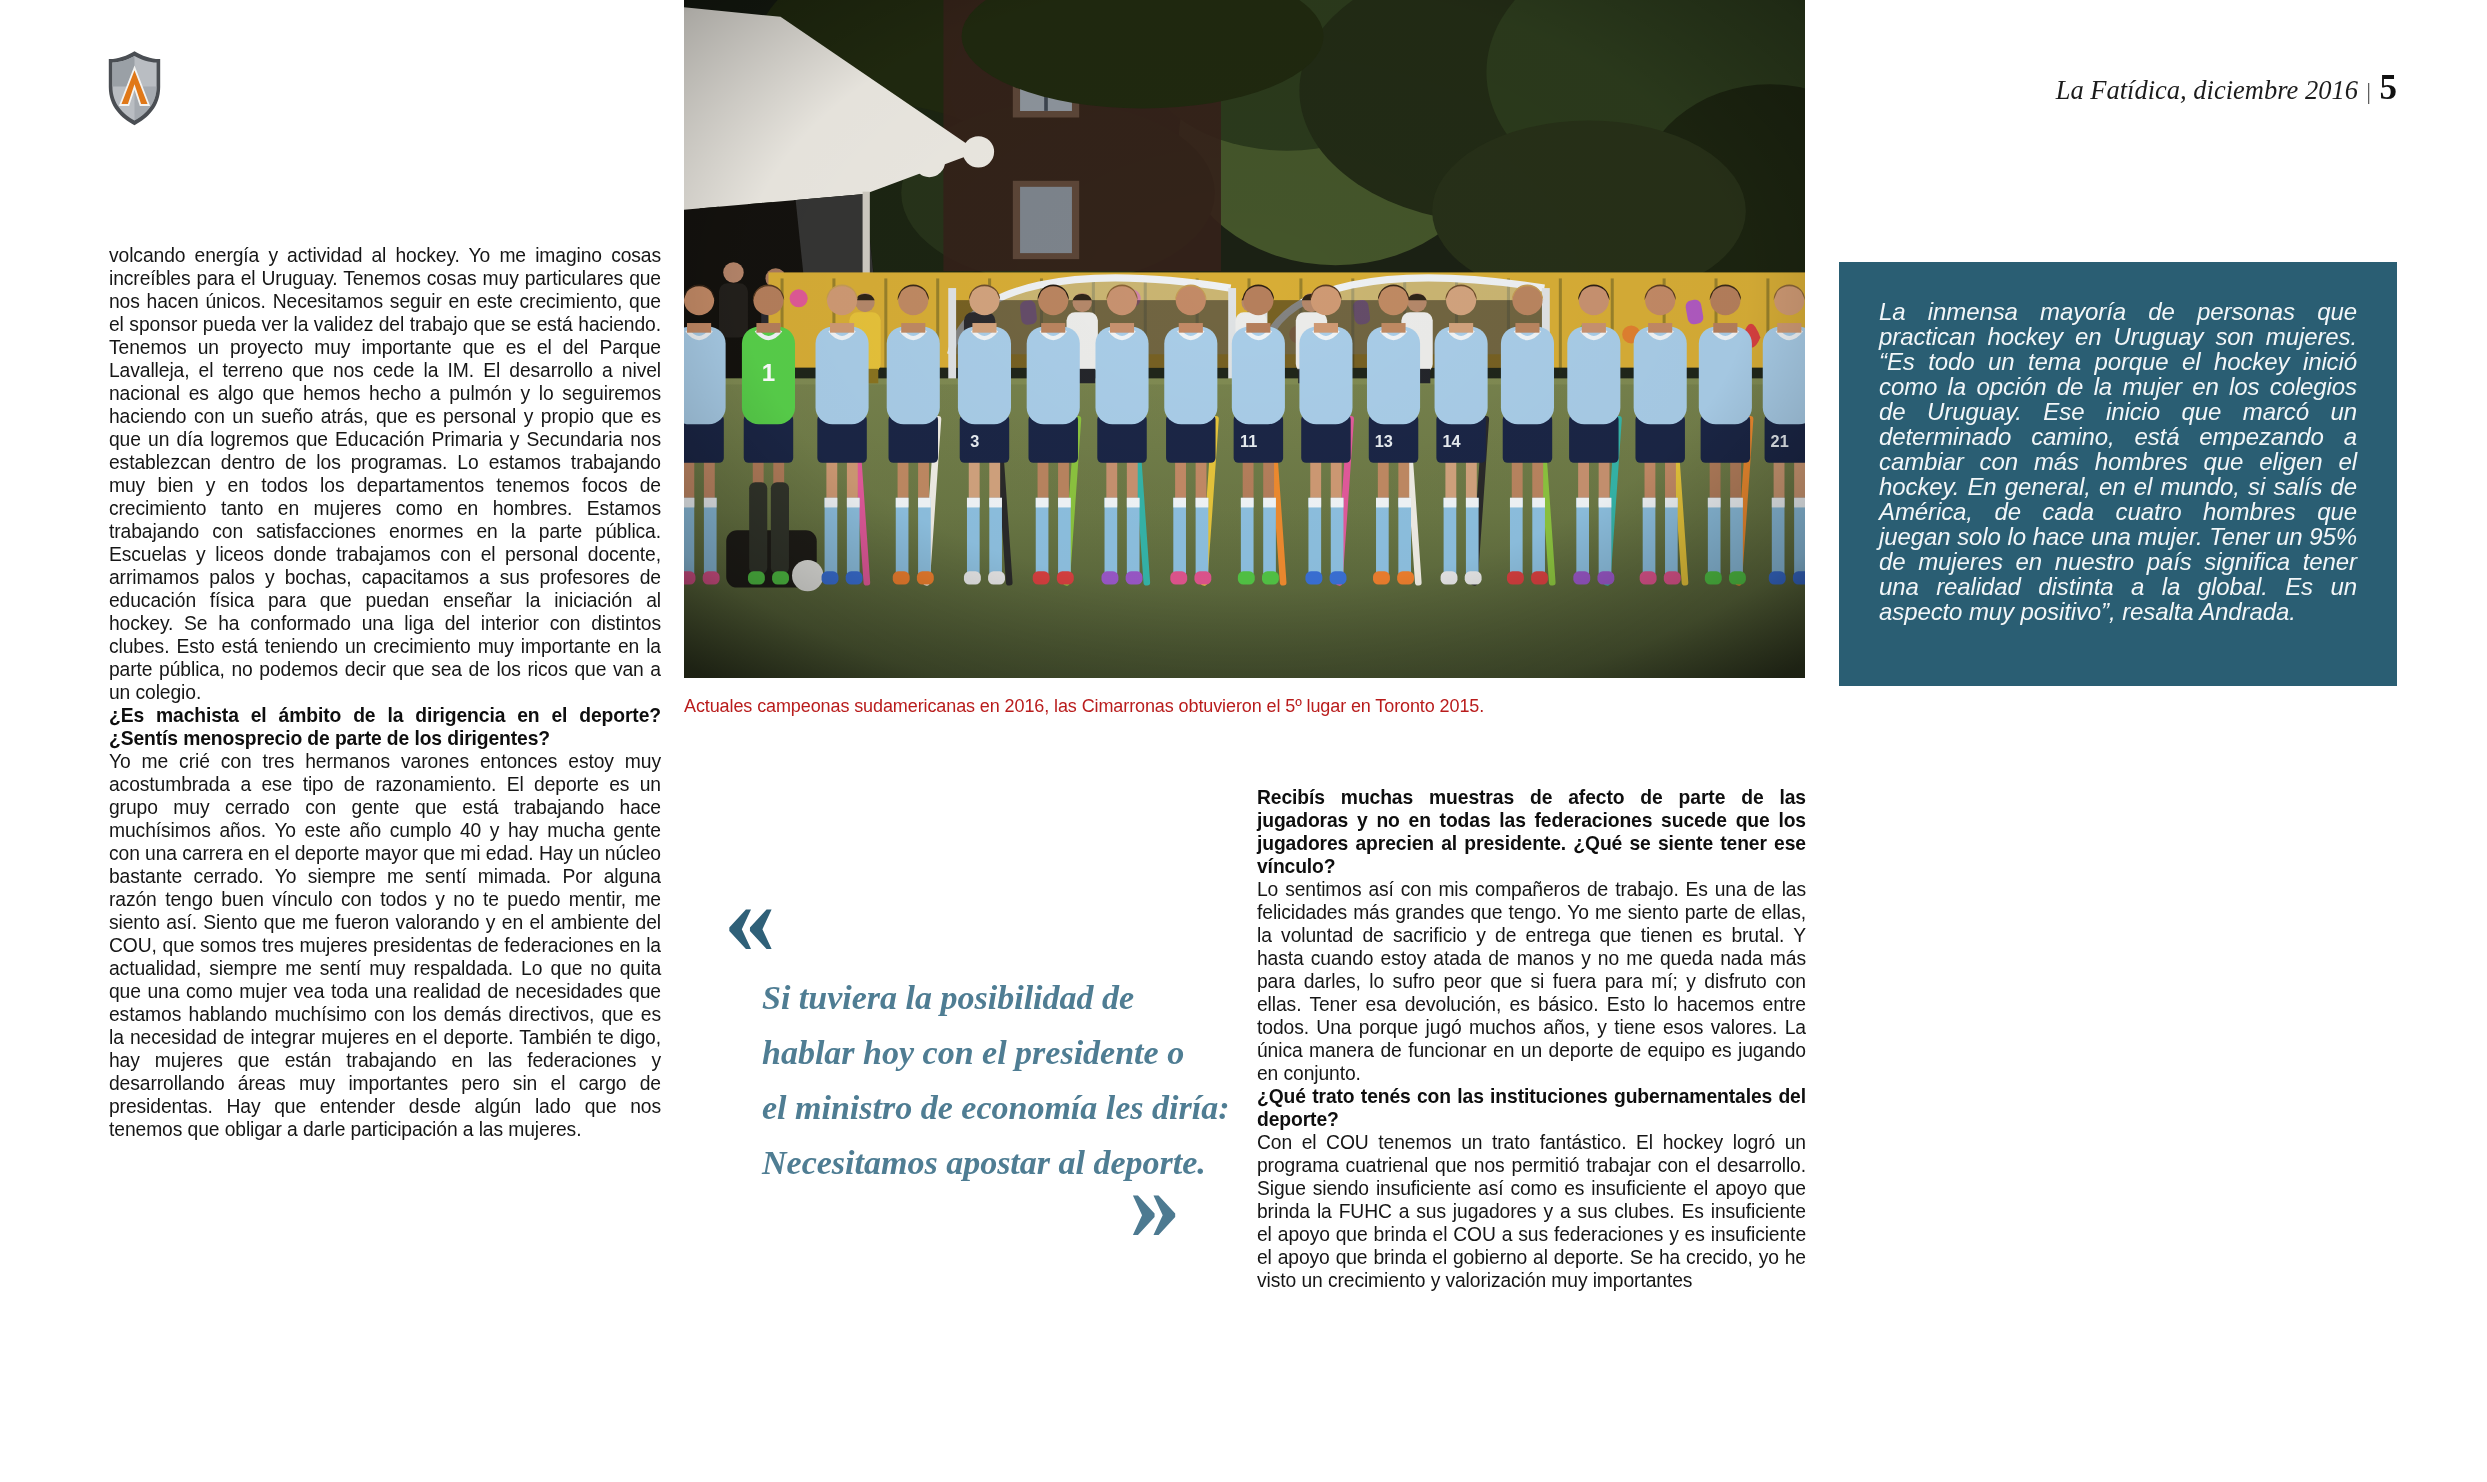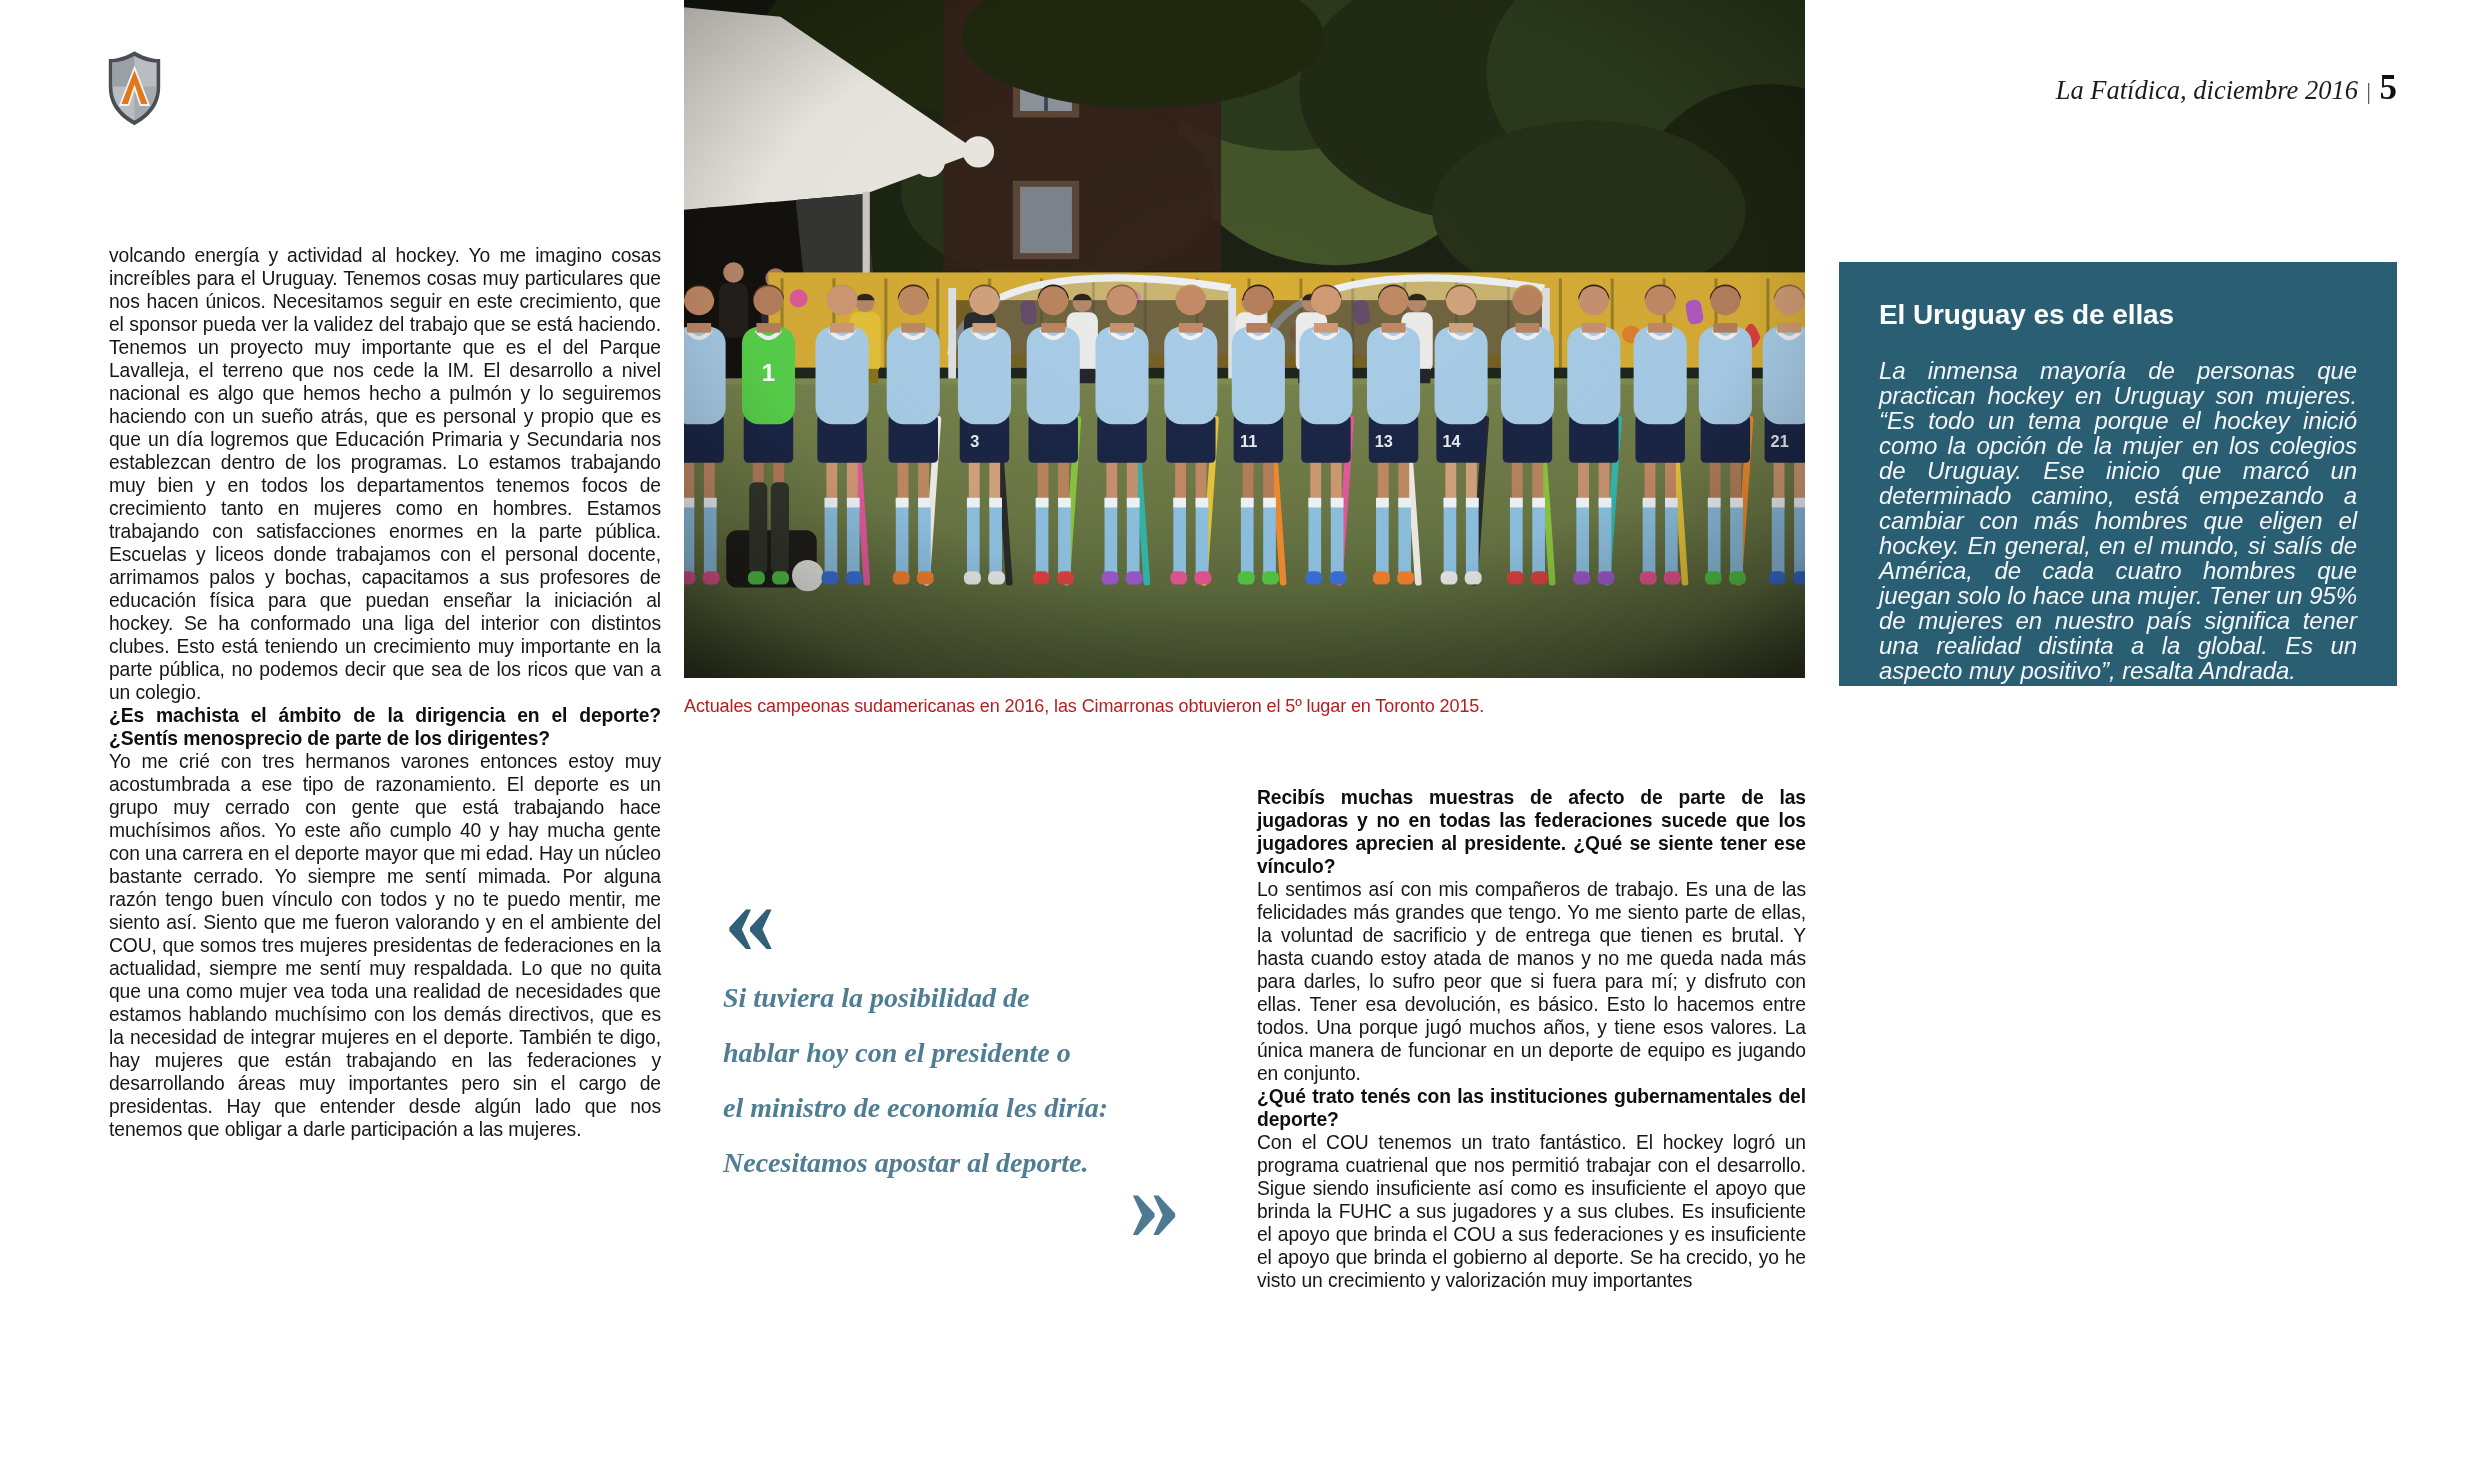--- a/index.html
+++ b/index.html
@@ -28,23 +28,23 @@
          background:#1b2114;overflow:hidden;}
   .photo svg{display:block;width:100%;height:100%;}
   .caption{position:absolute;left:684px;top:695px;width:1121px;
            font-size:18px;line-height:22px;color:#b91c1c;text-align:left;
            letter-spacing:-0.1px;}
 
   
   .pq-open{position:absolute;left:724px;top:867px;
            font-family:"Liberation Serif",serif;font-weight:700;
            font-size:103px;line-height:103px;}
-  .pq-text{position:absolute;left:723px;top:970px;width:546px;
+  .pq-text{position:absolute;left:762px;top:970px;width:546px;
            font-family:"Liberation Serif",serif;font-style:italic;font-weight:700;
-           font-size:28px;line-height:55px;}
+           font-size:34px;line-height:55px;}
   .pq-close{position:absolute;left:1129px;top:1153px;
             font-family:"Liberation Serif",serif;font-weight:700;
             font-size:103px;line-height:103px;}
 
   
   .sidebox{position:absolute;left:1839px;top:262px;width:558px;height:424px;
            box-sizing:border-box;padding:37px 40px 0 40px;}
   .sidebox h2{margin:0 0 28px 0;color:#ffffff;font-size:28px;line-height:31px;
               font-weight:700;letter-spacing:-0.1px;}
   .sidebox .sb-body{color:#f2f6f8;font-size:24px;line-height:25px;
@@ -471,18 +471,17 @@
   <div class="pq-close" style="color: rgb(77, 122, 145);">»</div>
 
   <div class="col-right body-text">
     <p class="q" style="margin-top:12px">Recibís muchas muestras de afecto de parte de las jugadoras y no en todas las federaciones sucede que los jugadores aprecien al presidente. ¿Qué se siente tener ese vínculo?</p>
     <p>Lo sentimos así con mis compañeros de trabajo. Es una de las felicidades más grandes que tengo. Yo me siento parte de ellas, la voluntad de sacrificio y de entrega que tienen es brutal. Y hasta cuando estoy atada de manos y no me queda nada más para darles, lo sufro peor que si fuera para mí; y disfruto con ellas. Tener esa devolución, es básico. Esto lo hacemos entre todos. Una porque jugó muchos años, y tiene esos valores. La única manera de funcionar en un deporte de equipo es jugando en conjunto.</p>
     <p class="q">¿Qué trato tenés con las instituciones gubernamentales del deporte?</p>
     <p>Con el COU tenemos un trato fantástico. El hockey logró un programa cuatrienal que nos permitió trabajar con el desarrollo. Sigue siendo insuficiente así como es insuficiente el apoyo que brinda la FUHC a sus jugadores y a sus clubes. Es insuficiente el apoyo que brinda el COU a sus federaciones y es insuficiente el apoyo que brinda el gobierno al deporte. Se ha crecido, yo he visto un crecimiento y valorización muy importantes</p>
   </div>
 
   <div class="sidebox" style="background: rgb(42, 94, 115);">
-    <h2>El Uruguay es de ellas</h2>
     <div class="sb-body">La inmensa mayoría de personas que practican hockey en Uruguay son mujeres. “Es todo un tema porque el hockey inició como la opción de la mujer en los colegios de Uruguay. Ese inicio que marcó un determinado camino, está empezando a cambiar con más hombres que eligen el hockey. En general, en el mundo, si salís de América, de cada cuatro hombres que juegan solo lo hace una mujer. Tener un 95% de mujeres en nuestro país significa tener una realidad distinta a la global. Es un aspecto muy positivo”, resalta Andrada.</div>
   </div>
 
 </div>
 
 
 </body></html>

